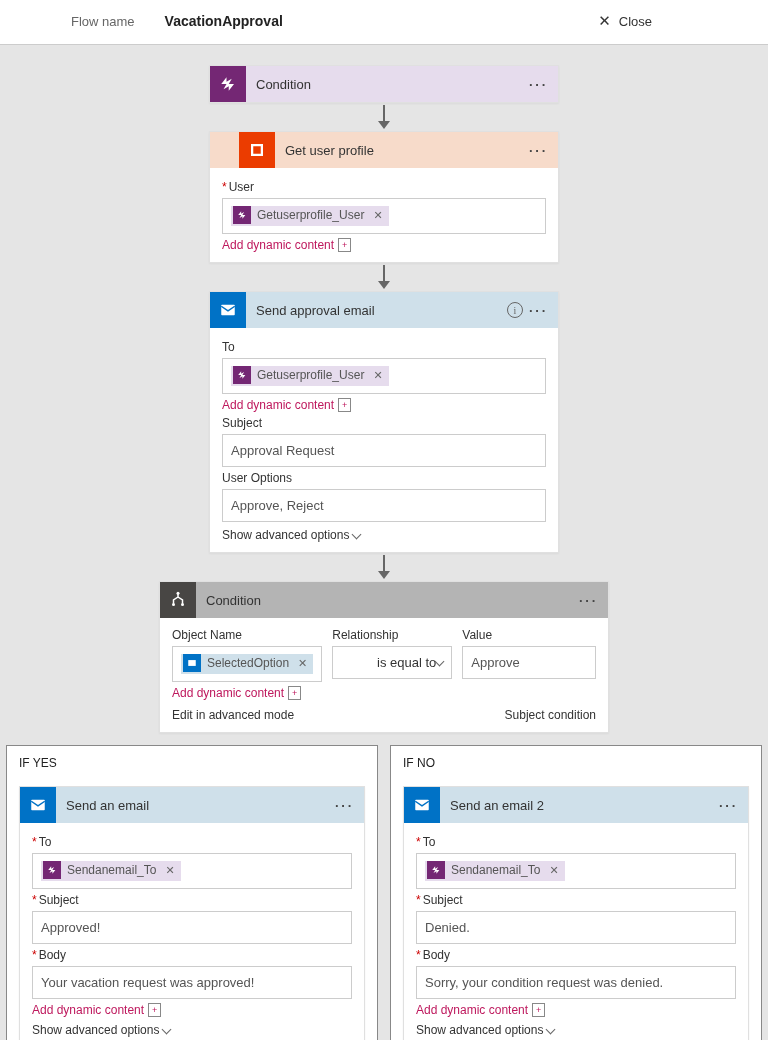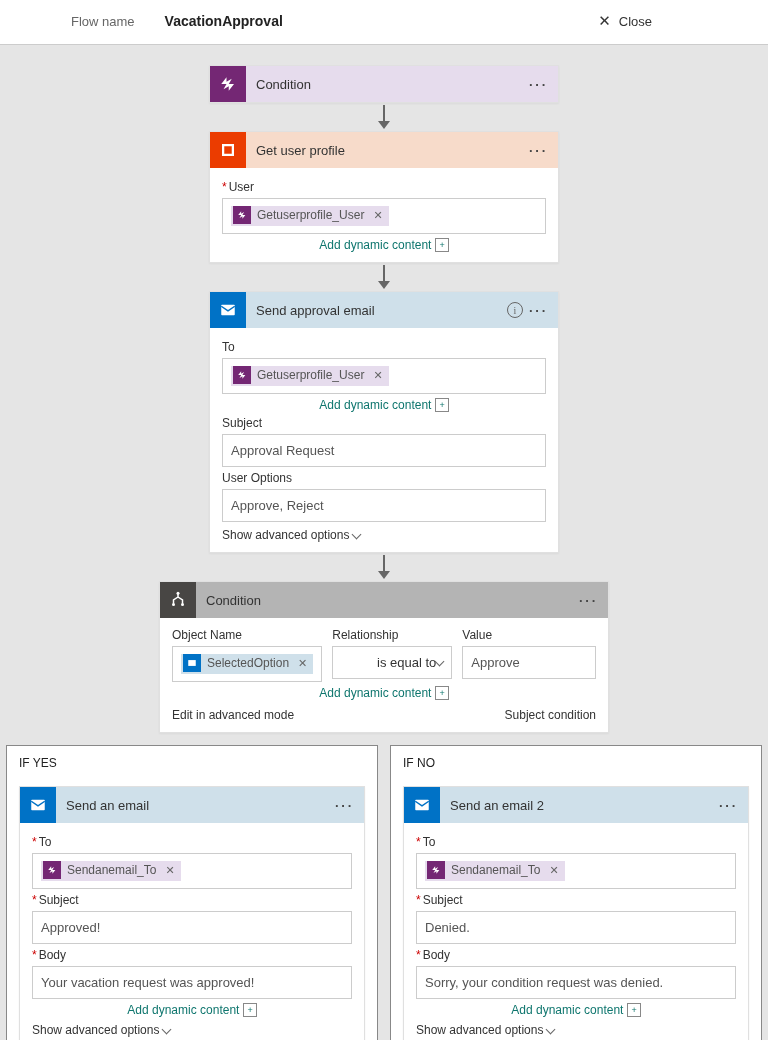--- a/index.html
+++ b/index.html
@@ -14,41 +14,41 @@
 .card { background:#fff; border:1px solid #e0e0e0; box-shadow:0 1px 2px rgba(0,0,0,0.05); }
 .card-head { display:flex; align-items:center; height:36px; }
 .card-head .iconbox { width:36px; height:36px; display:flex; align-items:center; justify-content:center; color:#fff; flex-shrink:0; }
 .card-head .title { flex:1; padding-left:10px; font-size:13px; }
 .card-head .more { margin-right:10px; letter-spacing:2px; font-weight:bold; cursor:pointer; color:#444; }
 .card-head .info { margin-right:6px; width:16px; height:16px; border:1px solid #666; border-radius:50%; display:inline-flex; align-items:center; justify-content:center; font-size:10px; color:#666; font-family:Georgia,serif; }
 .card1 { width:350px; }
 .card1 .card-head { background:#e6dced;}
 .card1 .iconbox { background:#742774; }
 .card2 { width:350px; }
-.card2 .card-head { background:#f7dbca; }
+.card2 .card-head { background:#f7dbca;padding-left:29px; }
 .card2 .iconbox { background:#eb3c00; }
 .card3 { width:350px; }
 .card3 .card-head { background:#cfe0ea;justify-content:center; }
 .card3 .iconbox { background:#0072c6; }
 .card4 { width:450px; }
 .card4 .card-head { background:#b4b4b4; }
 .card4 .iconbox { background:#484644; }
 .card5 { width:340px; }
 .card5 .card-head { background:#cfe0ea; }
 .card5 .iconbox { background:#0072c6; }
 .body { padding:8px 12px 10px 12px; background:#fff; }
 .field-label { font-size:12px; margin:4px 0 4px 0; color:#333; }
 .req::before { content:"*"; color:#c00; margin-right:2px; }
 .input { border:1px solid #ccc; padding:7px 8px; width:100%; font-size:13px; display:flex; align-items:center; flex-wrap:wrap; gap:4px; min-height:33px; background:#fff; color:#555; }
 .tag { display:inline-flex; align-items:center; background:#e6dced; border-radius:0; padding:0 6px 2px 2px; font-size:12px; gap:6px; }
 .tag.blue { background:#cfe0ea; }
 .tag .tb { width:18px; height:18px; background:#742774; display:inline-flex; align-items:center; justify-content:center; color:#fff; font-size:10px; }
 .tag.blue .tb { background:#0072c6; }
 .tag .rm { color:#666; cursor:pointer; font-size:11px; margin-left:3px; }
-.dyn { text-align:center; font-size:12px; margin:4px 0 0 0; color:#0f766e; }
+.dyn { text-align:left; font-size:12px; margin:4px 0 0 0; color:#be185d; }
 .dyn .pl { display:inline-block; border:1px solid #888; padding:0 3px; font-size:9px; margin-left:4px; line-height:12px; vertical-align:1px; }
 .adv { font-size:12px; color:#333; margin-top:6px; display:flex; align-items:center; gap:4px; cursor:pointer; }
 .chev { display:inline-block; width:7px; height:7px; border-right:1.2px solid #666; border-bottom:1.2px solid #666; transform:rotate(45deg); margin-bottom:2px; }
 .arrow { display:flex; flex-direction:column; align-items:center; margin:2px 0; }
 .arrow .line { width:2px; height:16px; background:#666; }
 .arrow .head { width:0; height:0; border-left:6px solid transparent; border-right:6px solid transparent; border-top:8px solid #666; }
 .cond-body { padding:10px 12px; background:#fff; }
 .cond-row { display:flex; gap:10px; }
 .cond-col { flex:1; }
 .cl { font-size:12px; color:#333; margin-bottom:4px; }

